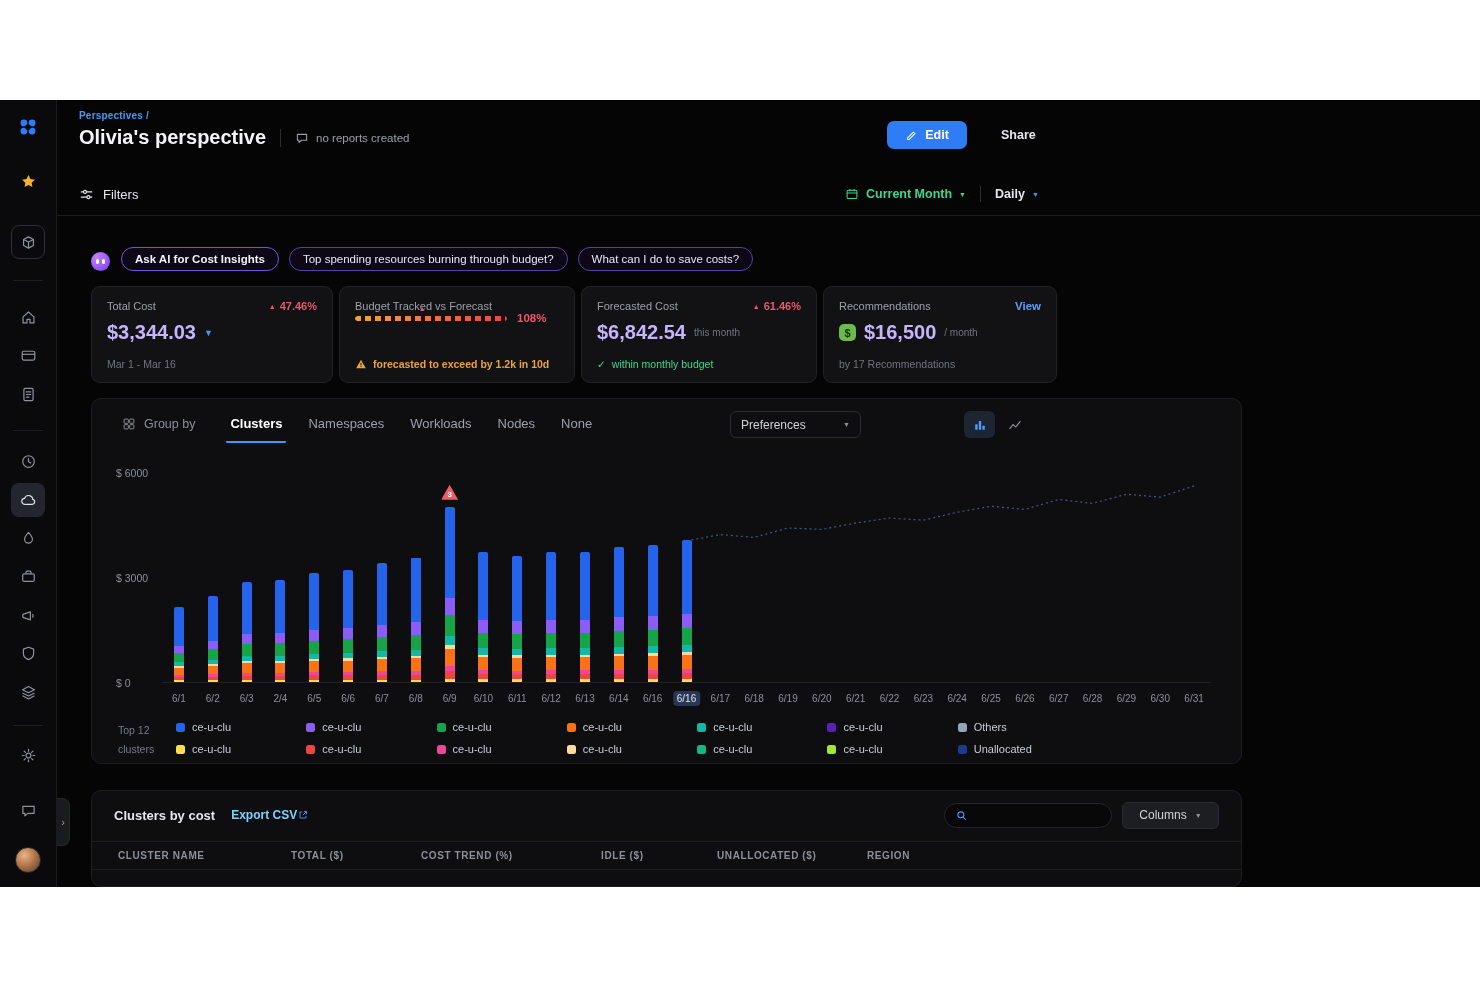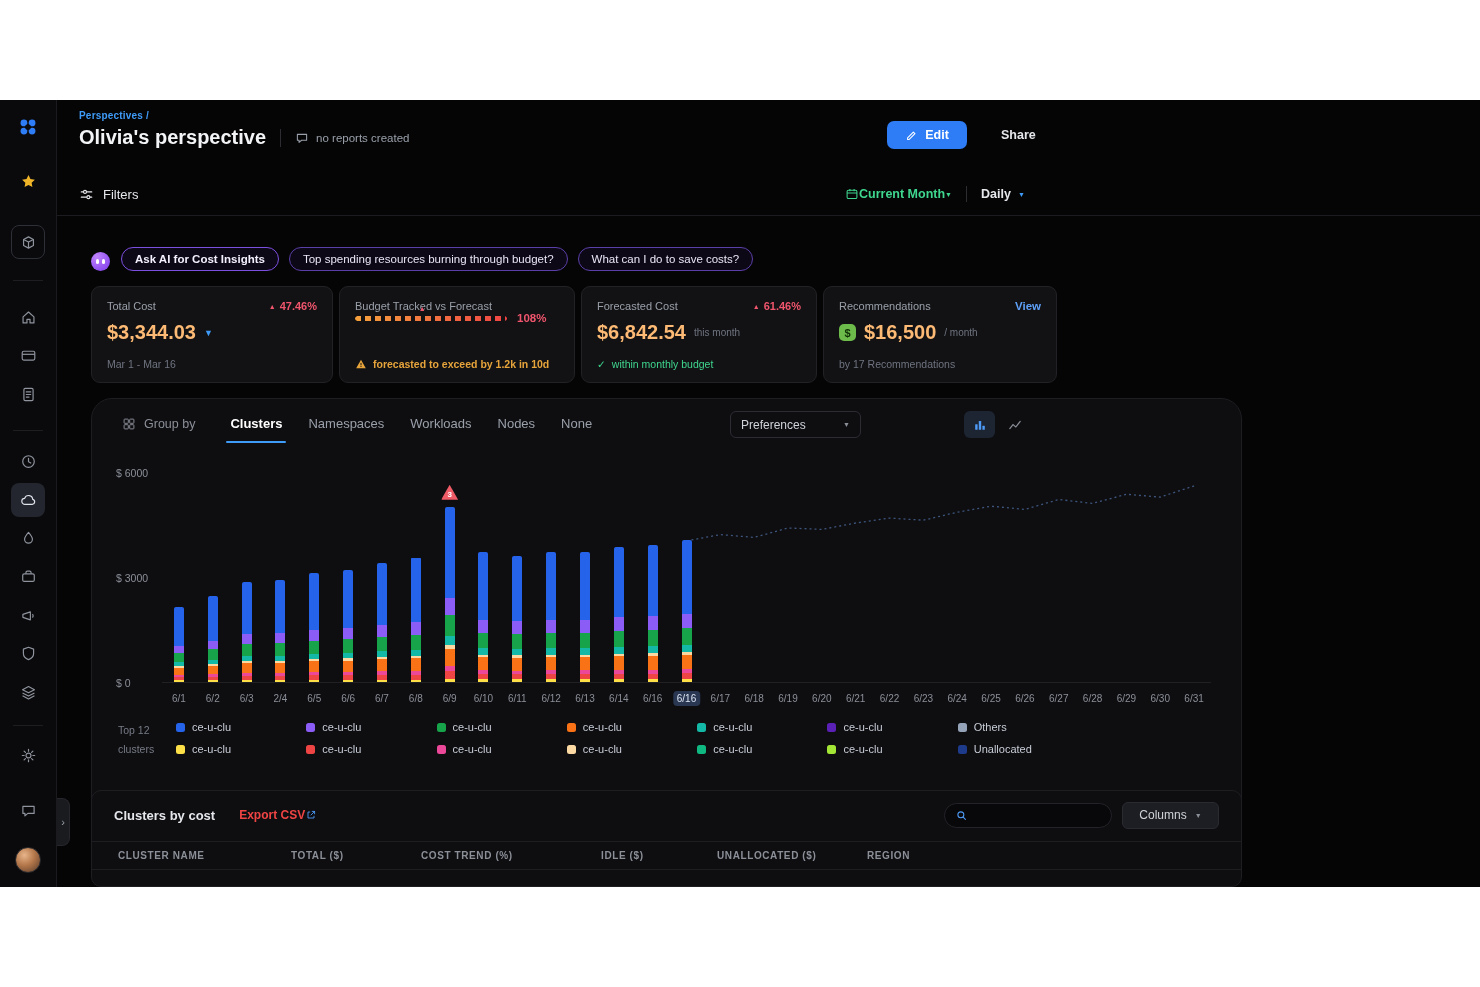--- a/index.html
+++ b/index.html
@@ -28,21 +28,21 @@
 .reports-badge{display:flex;align-items:center;gap:7px;color:#9aa0aa;font-size:11.5px;cursor:pointer}
 .reports-badge svg{width:14px;height:14px}
 .edit-btn{position:absolute;left:830px;top:21px;width:80px;height:28px;border:none;border-radius:7px;background:#2f7df6;color:#fff;font-size:12.5px;font-weight:700;display:flex;align-items:center;justify-content:center;gap:7px;cursor:pointer;font-family:inherit}
 .edit-btn svg{width:13px;height:13px}
 .share-btn{position:absolute;left:928px;top:21px;height:28px;padding:0 16px;background:transparent;border:none;color:#e5e7eb;font-size:12.5px;font-weight:700;cursor:pointer;font-family:inherit}
 
 .filters-row{position:absolute;left:0;right:0;top:72px;height:44px;border-bottom:1px solid #1c1c20}
 .filters-btn{position:absolute;left:22px;top:0;height:44px;display:flex;align-items:center;gap:9px;color:#e5e7eb;font-size:13px;cursor:pointer}
 .filters-btn svg{width:15px;height:15px}
 .filters-controls{position:absolute;left:788px;top:0;height:44px;display:flex;align-items:center;gap:14px}
-.range-select{display:flex;align-items:center;color:#3fd68f;font-size:12.5px;font-weight:700;cursor:pointer}
+.range-select{display:flex;align-items:center;gap:7px;color:#3fd68f;font-size:12.5px;font-weight:700;cursor:pointer}
 .range-select svg{width:14px;height:14px}
 .vdiv{width:1px;height:16px;background:#2c2c31}
 .gran-select{display:flex;align-items:center;gap:7px;color:#e5e7eb;font-size:12.5px;font-weight:700;cursor:pointer}
 .chev{font-size:7px;line-height:1}
 .chev.green{color:#3fd68f}
 .chev.blue{color:#3f9bf8}
 .chev.gray{color:#8b8f98}
 
 
 .ai-row{position:absolute;left:34px;top:147px;display:flex;align-items:flex-end;gap:11px}
@@ -54,37 +54,37 @@
 
 
 .cards{position:absolute;left:34px;top:186px;display:flex;gap:6px}
 .card{height:97px;background:#121214;border:1px solid #222226;border-radius:9px;padding:13px 15px;position:relative}
 .card.c1{width:242px}.card.c2{width:236px}.card.c3{width:236px}.card.c4{width:234px}
 .card-top{display:flex;justify-content:space-between;align-items:center}
 .card-label{font-size:11px;color:#9aa0aa}
 .delta{font-size:11px;color:#f0556d;display:flex;gap:4px;align-items:center;font-weight:700}
 .delta .tri{font-size:7px}
 .card-value-row{margin-top:9px;display:flex;align-items:center;gap:8px}
-.card-value{font-size:20px;font-weight:700;color:#fdba74}
+.card-value{font-size:20px;font-weight:700;color:#c4b5fd}
 .value-chev{color:#3f9bf8;font-size:9px;cursor:pointer}
 .card-period{font-size:10px;color:#6f7480}
 .card-foot{position:absolute;left:15px;bottom:12px;font-size:10.5px;color:#6f7480}
 .warn-foot{color:#e7a43b;display:flex;gap:6px;align-items:center;font-weight:600}
 .warn-foot svg{width:12px;height:12px}
 .ok-foot{color:#3fd68f;display:flex;gap:6px;align-items:center}
 .view-link{font-size:11.5px;color:#5ea0f8;cursor:pointer;font-weight:600}
 .money-ico{width:17px;height:17px;border-radius:5px;background:#6dbb4a;color:#123308;font-size:11px;font-weight:700;display:flex;align-items:center;justify-content:center}
 .pb-row{display:flex;align-items:center;gap:10px}
 .pb-wrap{position:relative;width:152px;height:5px}
 .pb-track{width:100%;height:100%;border-radius:3px;background:linear-gradient(90deg,#f6a13c,#ef4444);-webkit-mask:repeating-linear-gradient(90deg,#000 0 6px,transparent 6px 10px);mask:repeating-linear-gradient(90deg,#000 0 6px,transparent 6px 10px)}
 .pb-marker{position:absolute;left:42%;top:-11px;color:#f0556d;font-size:7px}
 .pb-pct{font-size:11.5px;color:#f0556d;font-weight:700}
 
 
-.chart-panel{position:absolute;left:34px;top:298px;width:1151px;height:442px;background:#0e0e11;border:1px solid #1d1d22;border-radius:21px}
+.chart-panel{position:absolute;left:34px;top:298px;width:1151px;height:366px;background:#0e0e11;border:1px solid #1d1d22;border-radius:10px}
 .groupby-row{position:relative;height:50px;display:flex;align-items:center;padding:0 30px}
 .groupby-label{display:flex;align-items:center;gap:8px;color:#8b8f98;font-size:12.5px}
 .groupby-label svg{width:14px;height:14px}
 .tabs{display:flex;margin-left:22px;height:50px}
 .tab{padding:17px 13px 0;font-size:13px;color:#9aa0aa;cursor:pointer;position:relative}
 .tab.active{color:#fff;font-weight:700}
 .tab.active::after{content:"";position:absolute;left:9px;right:9px;bottom:6px;height:2.5px;border-radius:2px;background:#3f9bf8}
 .pref-select{position:absolute;left:638px;top:12px;width:131px;height:27px;border:1px solid #2c2c33;border-radius:6px;display:flex;align-items:center;justify-content:space-between;padding:0 10px;color:#cfd3da;font-size:12px;cursor:pointer}
 .ctype{position:absolute;left:872px;top:12px;display:flex;gap:4px}
 .ct-btn{width:31px;height:27px;border-radius:6px;border:none;background:transparent;display:flex;align-items:center;justify-content:center;cursor:pointer;color:#8b8f98}
@@ -107,21 +107,21 @@
 .legend-title{width:58px;font-size:10.5px;color:#767b86;line-height:1.8}
 .legend-grid{width:912px;display:grid;grid-template-columns:repeat(7,1fr);row-gap:10px;align-content:start}
 .lg-item{display:flex;align-items:center;gap:7px;cursor:pointer}
 .dot{width:9px;height:9px;border-radius:2.5px;flex:none}
 .lg-label{font-size:11px;color:#c7ccd6}
 
 
 .table-panel{position:absolute;left:34px;top:690px;width:1151px;height:97px;background:#0e0e11;border:1px solid #1d1d22;border-radius:10px;overflow:hidden}
 .table-toolbar{position:absolute;left:22px;right:22px;top:9px;height:30px;display:flex;align-items:center}
 .tbl-title{font-size:13px;font-weight:700;color:#e5e7eb}
-.export-link{margin-left:24px;display:flex;align-items:center;gap:0;color:#ef4444;font-size:12px;font-weight:700;cursor:pointer}
+.export-link{margin-left:16px;display:flex;align-items:center;gap:0;color:#7dd3fc;font-size:12px;font-weight:700;cursor:pointer}
 .export-link svg{width:12px;height:12px}
 .search-box{margin-left:auto;width:168px;height:25px;border-radius:13px;background:#08080a;border:1px solid #232329;display:flex;align-items:center;padding:0 10px;gap:7px}
 .search-box svg{width:13px;height:13px;flex:none}
 .search-box input{flex:1;min-width:0;background:transparent;border:none;outline:none;color:#e5e7eb;font-size:11.5px;font-family:inherit}
 .columns-btn{margin-left:10px;width:97px;height:27px;border-radius:6px;background:#1d1e23;border:1px solid #2a2b31;color:#cfd3da;font-size:12px;display:flex;align-items:center;justify-content:center;gap:8px;cursor:pointer;font-family:inherit}
 .table-head{position:absolute;left:0;right:0;top:50px;height:29px;border-top:1px solid #1d1d22;border-bottom:1px solid #1d1d22;display:grid;grid-template-columns:173px 130px 180px 116px 150px 1fr;align-items:center;padding:0 26px}
 .th{font-size:10px;font-weight:700;letter-spacing:.6px;color:#8b8f98;cursor:pointer;white-space:nowrap}
 
 .expand-handle{position:absolute;left:0;top:698px;width:13px;height:48px;background:#1a1b1f;border:1px solid #26262c;border-left:none;border-radius:0 8px 8px 0;color:#9aa0aa;display:flex;align-items:center;justify-content:center;font-size:11px;cursor:pointer}
 </style>

